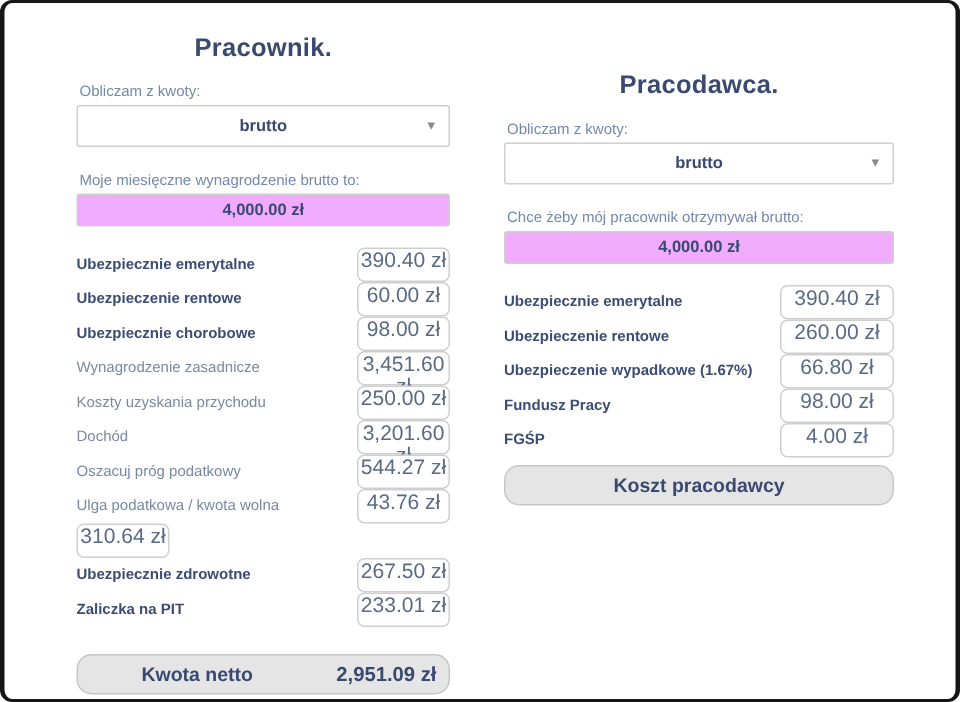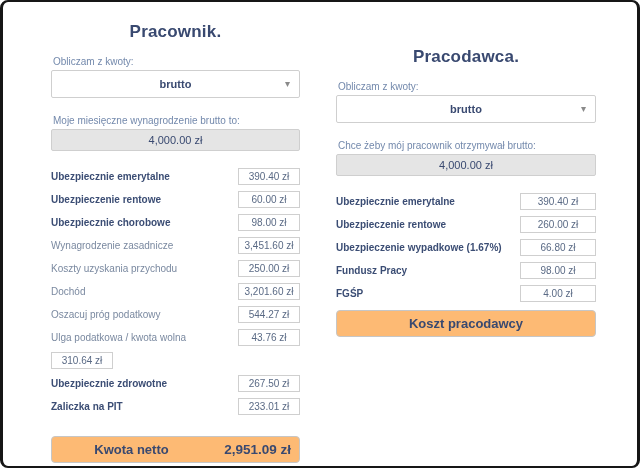--- a/index.html
+++ b/index.html
@@ -33,42 +33,42 @@
     display: flex; align-items: center; justify-content: center;
     font-size: 11px; font-weight: bold; color: #394970;
     margin-bottom: 17px; cursor: pointer;
   }
   .select-box .chevron {
     position: absolute; right: 9px; top: 50%; transform: translateY(-54%);
     font-size: 10px; color: #8a8a8a; font-weight: normal;
   }
   .amount-input {
     width: 100%; height: 22px;
-    border: 1px solid #cfcfcf; border-radius: 2px; background: #e5e5e5;
-    text-align: center; font-size: 11px; font-weight: normal; color: #394970;
+    border: 1px solid #cfcfcf; border-radius: 2px; background: #f0abfc;
+    text-align: center; font-size: 11px; font-weight: bold; color: #394970;
     font-family: "Liberation Sans", sans-serif;
     margin-bottom: 17px; outline: none;
   }
   .rows { width: 100%; }
   .row { display: flex; align-items: center; margin-bottom: 6px; height: 17px; }
   .row-label {
     flex: 1; text-align: left; font-size: 10px; color: #7a89a0;
     padding-right: 6px; line-height: 17px;
   }
   .row-label.bold { font-weight: bold; color: #3b4d74; }
   .row-value {
-    height: 17px; border: 1px solid #cfcfcf; border-radius: 0; background: #fff;
-    text-align: center; font-size: 10px; color: #5a6a85; line-height: 15px;
+    height: 23px; border: 1px solid #cfcfcf; border-radius: 5px; background: #fff;
+    text-align: center; font-size: 14px; color: #5a6a85; line-height: 15px;
   }
   .col-0 .row-value { width: 62px; }
   .col-1 .row-value { width: 76px; }
 
   .total-box {
     display: flex; align-items: center;
-    border: 1px solid #c6c6c6; border-radius: 4px; background: #fdba74;
+    border: 1px solid #c6c6c6; border-radius: 10px; background: #e5e5e5;
     height: 27px; width: 100%;
   }
   .col-0 .total-box { margin-top: 21px; }
   .col-1 .total-box { margin-top: 8px; }
   .total-label {
     flex: 1; text-align: center; font-size: 13px; font-weight: bold; color: #394970;
   }
   .total-value {
     font-size: 13.5px; font-weight: bold; color: #394970;
     text-align: right; padding-right: 8px; white-space: nowrap;

